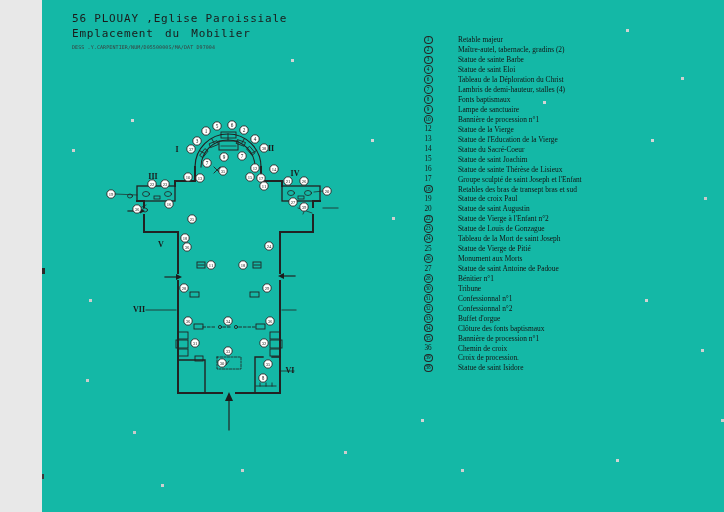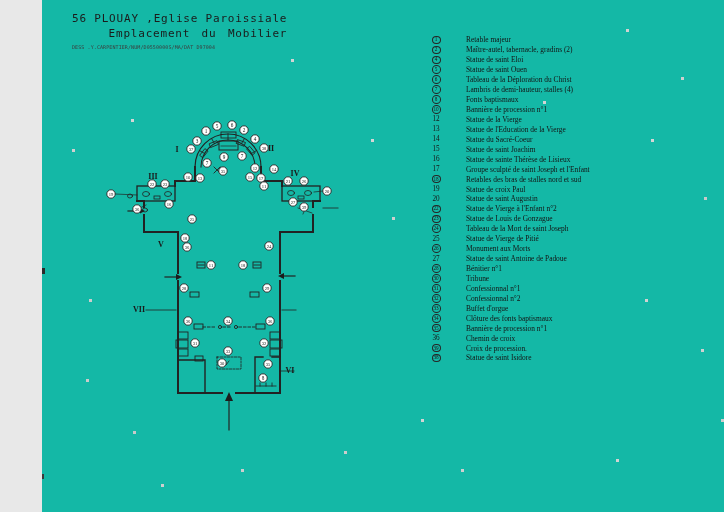--- a/index.html
+++ b/index.html
@@ -14,24 +14,24 @@
      420px 470px 0 1px #d0d0d0, 250px 60px 0 1px #d4d4d4, 585px 30px 0 1px #d2d2d2,
      45px 380px 0 1px #cbcbcb, 330px 140px 0 1px #d6d6d6, 700px 250px 0 1px #cdcdcd,
      660px 350px 0 1px #d1d1d1, 380px 420px 0 1px #d4d4d4, 200px 470px 0 1px #cecece,
      90px 120px 0 1px #d6d6d6, 610px 140px 0 1px #d6d6d6, 700px 470px 0 1px #c9c9c9;}
   .edge-right{position:absolute;right:0;top:0;width:2px;height:512px;background:#1d1d1d;}
   .edge-tick1{position:absolute;left:0;top:268px;width:3px;height:6px;background:#2a2a2a;}
   .edge-tick2{position:absolute;left:0;top:474px;width:2px;height:5px;background:#3a3a3a;}
 
   .header{position:absolute;left:30px;top:12px;font-family:"DejaVu Sans Mono",monospace;}
   .title-l1{font-size:11px;letter-spacing:0.8px;color:#1b1b1b;white-space:pre;}
-  .title-l2{font-size:11px;letter-spacing:0.8px;word-spacing:4px;color:#1b1b1b;margin-top:2px;text-align:right;}
+  .title-l2{font-size:11px;letter-spacing:0.8px;word-spacing:4px;color:#1b1b1b;margin-top:2px;}
   .credit{font-size:5px;letter-spacing:0.1px;color:#3c3c3c;margin-top:4px;}
 
-  .legend{position:absolute;left:384px;top:35px;width:250px;}
+  .legend{position:absolute;left:376px;top:35px;width:250px;}
   .legend-row{display:flex;align-items:center;height:9.95px;}
   .num-cell{width:20px;display:flex;justify-content:center;align-items:center;flex:0 0 20px;}
   .num-circled{box-sizing:border-box;min-width:9px;height:8.6px;border:0.9px solid #262626;
      border-radius:50%;font-size:5.2px;line-height:7px;display:flex;align-items:center;
      justify-content:center;padding:0 0.5px;color:#161616;}
   .num-plain{font-size:7.2px;color:#161616;}
   .legend-label{font-size:7.4px;color:#141414;margin-left:20px;white-space:nowrap;}
 
   svg text{font-family:"Liberation Serif",serif;}
   .plan-wrap{position:absolute;left:55px;top:85px;}
@@ -287,50 +287,56 @@
         <span class="legend-label">Retable majeur</span>
       </div>
       <div class="legend-row">
         <span class="num-cell">
           <span class="num-circled">2</span>
         </span>
         <span class="legend-label">Maître-autel, tabernacle, gradins (2)</span>
       </div>
       <div class="legend-row">
         <span class="num-cell">
+          <span class="num-circled">3</span>
+        </span>
+        <span class="legend-label">Statue de sainte Barbe</span>
+      </div>
+      <div class="legend-row">
+        <span class="num-cell">
           <span class="num-circled">4</span>
         </span>
         <span class="legend-label">Statue de saint Eloi</span>
       </div>
       <div class="legend-row">
         <span class="num-cell">
-          <span class="num-circled">5</span>
-        </span>
-        <span class="legend-label">Statue de saint Ouen</span>
-      </div>
-      <div class="legend-row">
-        <span class="num-cell">
           <span class="num-circled">6</span>
         </span>
         <span class="legend-label">Tableau de la Déploration du Christ</span>
       </div>
       <div class="legend-row">
         <span class="num-cell">
           <span class="num-circled">7</span>
         </span>
         <span class="legend-label">Lambris de demi-hauteur, stalles (4)</span>
       </div>
       <div class="legend-row">
         <span class="num-cell">
           <span class="num-circled">8</span>
         </span>
         <span class="legend-label">Fonts baptismaux</span>
       </div>
       <div class="legend-row">
         <span class="num-cell">
+          <span class="num-circled">9</span>
+        </span>
+        <span class="legend-label">Lampe de sanctuaire</span>
+      </div>
+      <div class="legend-row">
+        <span class="num-cell">
           <span class="num-circled">10</span>
         </span>
         <span class="legend-label">Bannière de procession n°1</span>
       </div>
       <div class="legend-row">
         <span class="num-cell">
           <span class="num-plain">12</span>
         </span>
         <span class="legend-label">Statue de la Vierge</span>
       </div>
@@ -361,21 +367,21 @@
       <div class="legend-row">
         <span class="num-cell">
           <span class="num-plain">17</span>
         </span>
         <span class="legend-label">Groupe sculpté de saint Joseph et l'Enfant</span>
       </div>
       <div class="legend-row">
         <span class="num-cell">
           <span class="num-circled">18</span>
         </span>
-        <span class="legend-label">Retables des bras de stalles nord et sud</span>
+        <span class="legend-label">Retables des bras de transept bras et sud</span>
       </div>
       <div class="legend-row">
         <span class="num-cell">
           <span class="num-plain">19</span>
         </span>
         <span class="legend-label">Statue de croix Paul</span>
       </div>
       <div class="legend-row">
         <span class="num-cell">
           <span class="num-plain">20</span>

